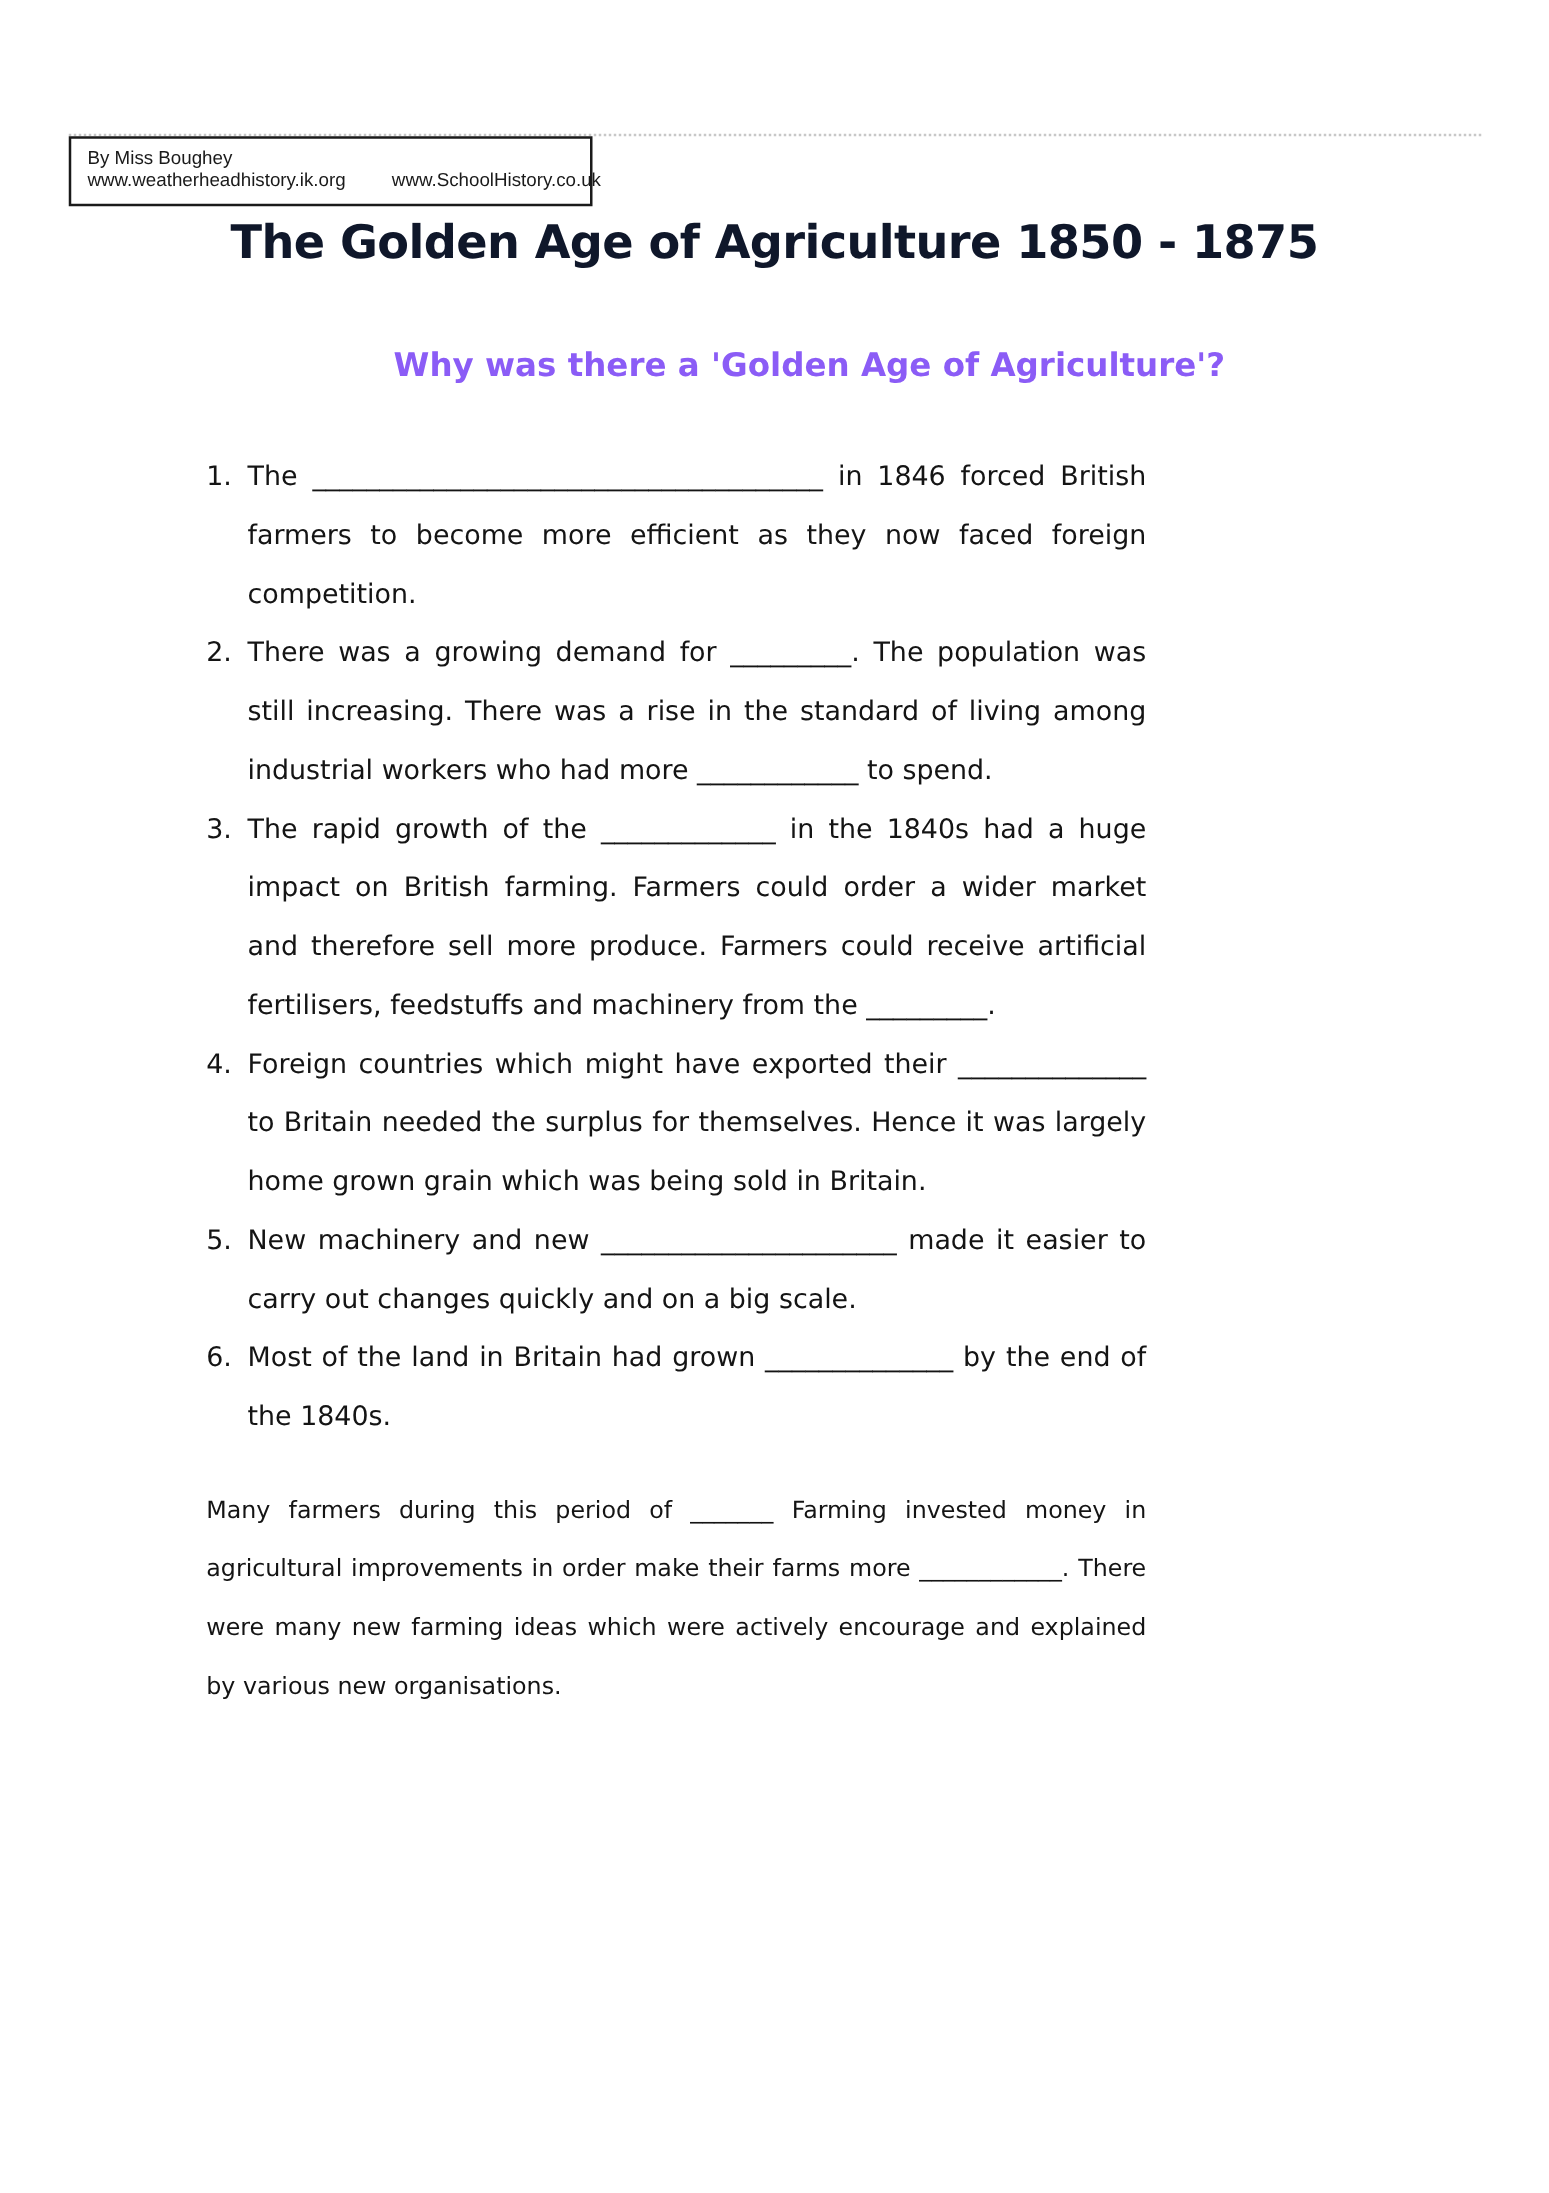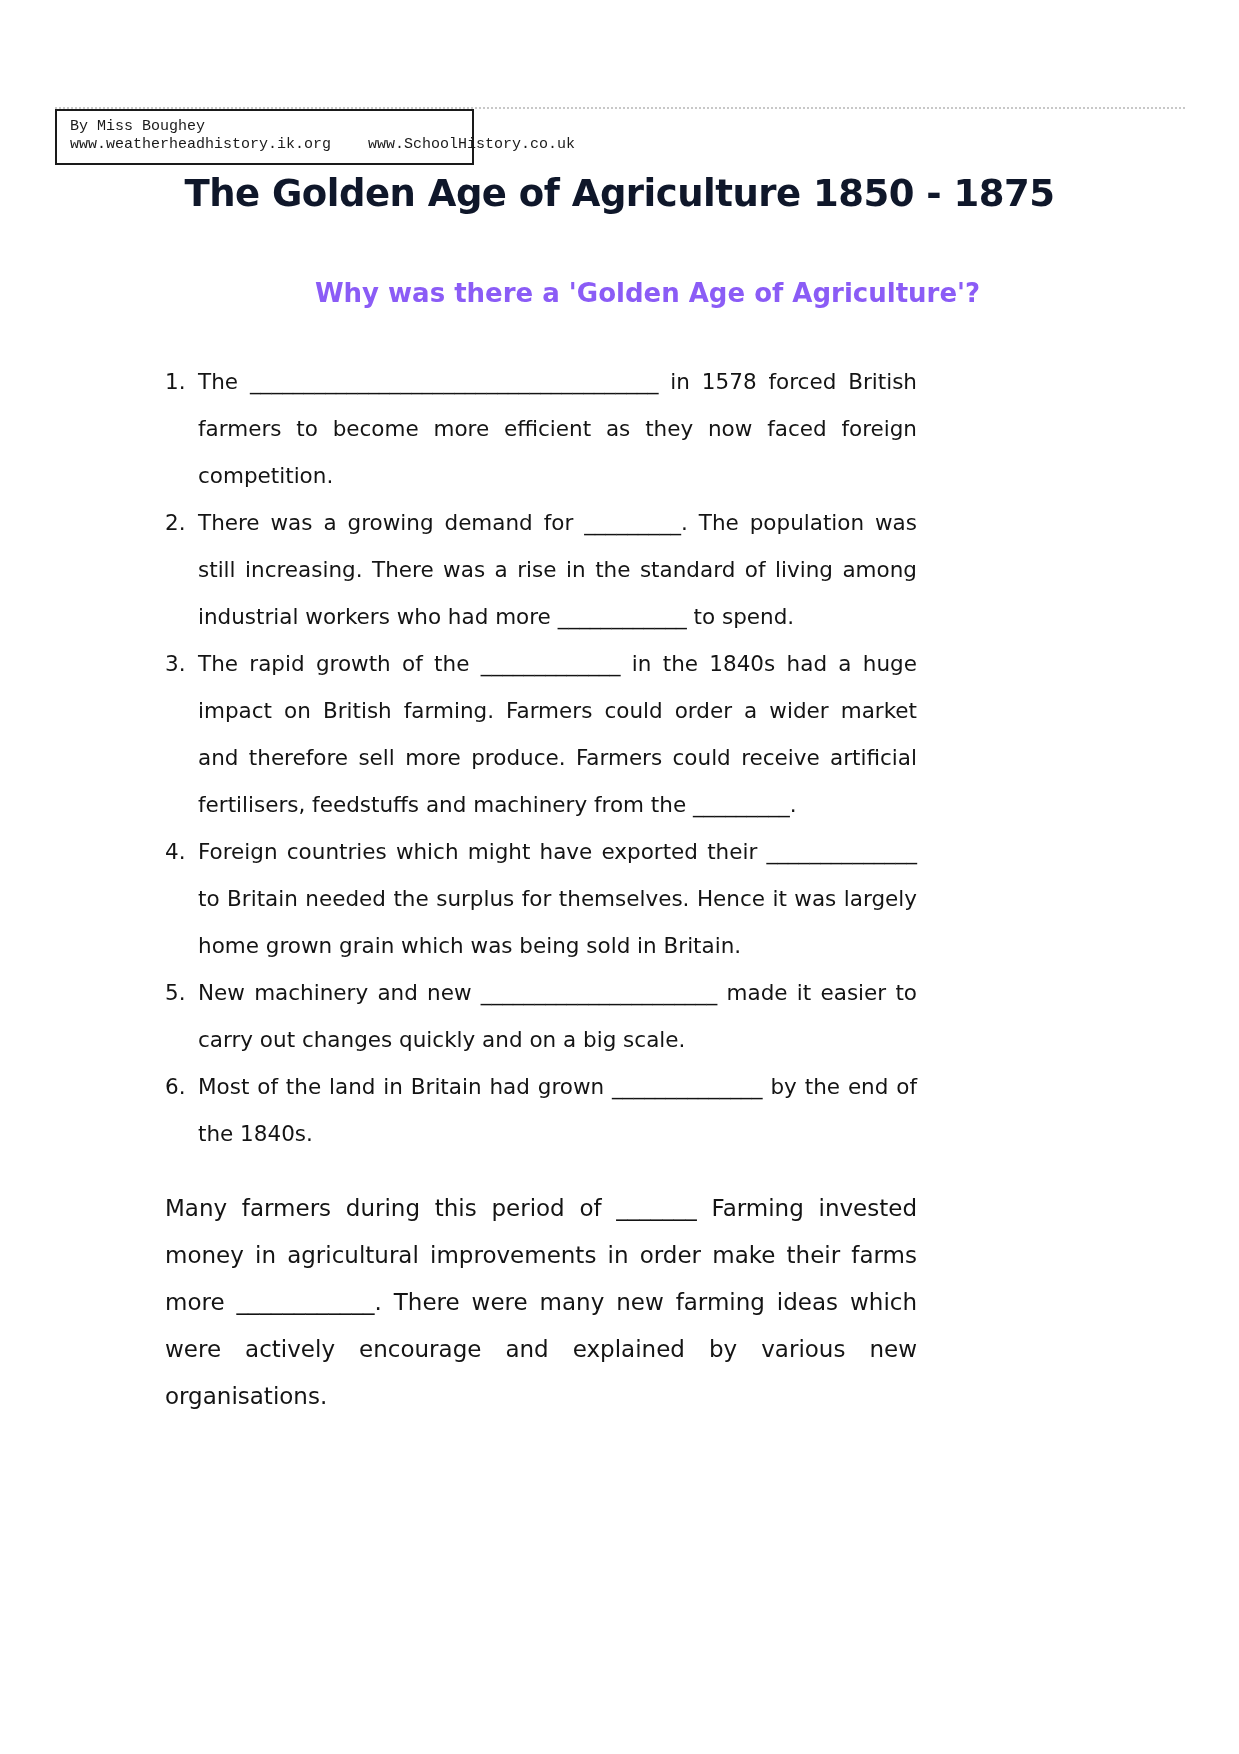--- a/index.html
+++ b/index.html
@@ -17,21 +17,21 @@
     position:absolute; left:55px; top:107px; width:1130px; height:0;
     border-top:2px dotted #c8c8c8;
   }
 
   
   .attribution-box {
     position:absolute; left:55px; top:109px; width:398px;
     border:2px solid #1a1a1a;
     background:#ffffff;
     padding:7px 4px 9px 13px;
-    font-family:Liberation Mono, monospace;
+    font-family:Liberation Sans, sans-serif;
     font-size:15px; line-height:18px;
     color:#1a1a1a;
   }
   .attribution-urls { display:flex; gap:37px; }
 
   .page-title {
     position:absolute; left:0; top:172px; width:100%;
     text-align:center;
     font-size:37px; font-weight:700;
     letter-spacing:-0.5px;
@@ -48,21 +48,21 @@
   .question-list {
     position:absolute; left:165px; top:358px; width:752px;
     font-size:21.5px; line-height:47px;
   }
   .question-item { display:flex; align-items:flex-start; }
   .question-number { flex:0 0 33px; }
   .question-text { flex:1 1 auto; text-align:justify; }
 
   .closing-paragraph {
     position:absolute; left:165px; top:1185px; width:752px;
-    font-size:23px; line-height:47px;
+    font-size:19px; line-height:47px;
     text-align:justify;
   }
 </style>
 </head>
 <body>
 
 <div class="page">
 
   <div class="dashed-rule"></div>
 
@@ -75,21 +75,21 @@
   </div>
 
   <div class="page-title">The Golden Age of Agriculture 1850 - 1875</div>
 
   <div class="page-subtitle">Why was there a 'Golden Age of Agriculture'?</div>
 
   <div class="question-list">
 
     <div class="question-item">
       <div class="question-number">1.</div>
-      <div class="question-text">The ______________________________________ in 1578 forced British farmers to become more efficient as they now faced foreign competition.</div>
+      <div class="question-text">The ______________________________________ in 1846 forced British farmers to become more efficient as they now faced foreign competition.</div>
     </div>
 
     <div class="question-item">
       <div class="question-number">2.</div>
       <div class="question-text">There was a growing demand for _________.  The population was still increasing.  There was a rise in the standard of living among industrial workers who had more ____________ to spend.</div>
     </div>
 
     <div class="question-item">
       <div class="question-number">3.</div>
       <div class="question-text">The rapid growth of the _____________ in the 1840s had a huge impact on British farming.  Farmers could order a wider market and therefore sell more produce.  Farmers could receive artificial fertilisers, feedstuffs and machinery from the _________.</div>

